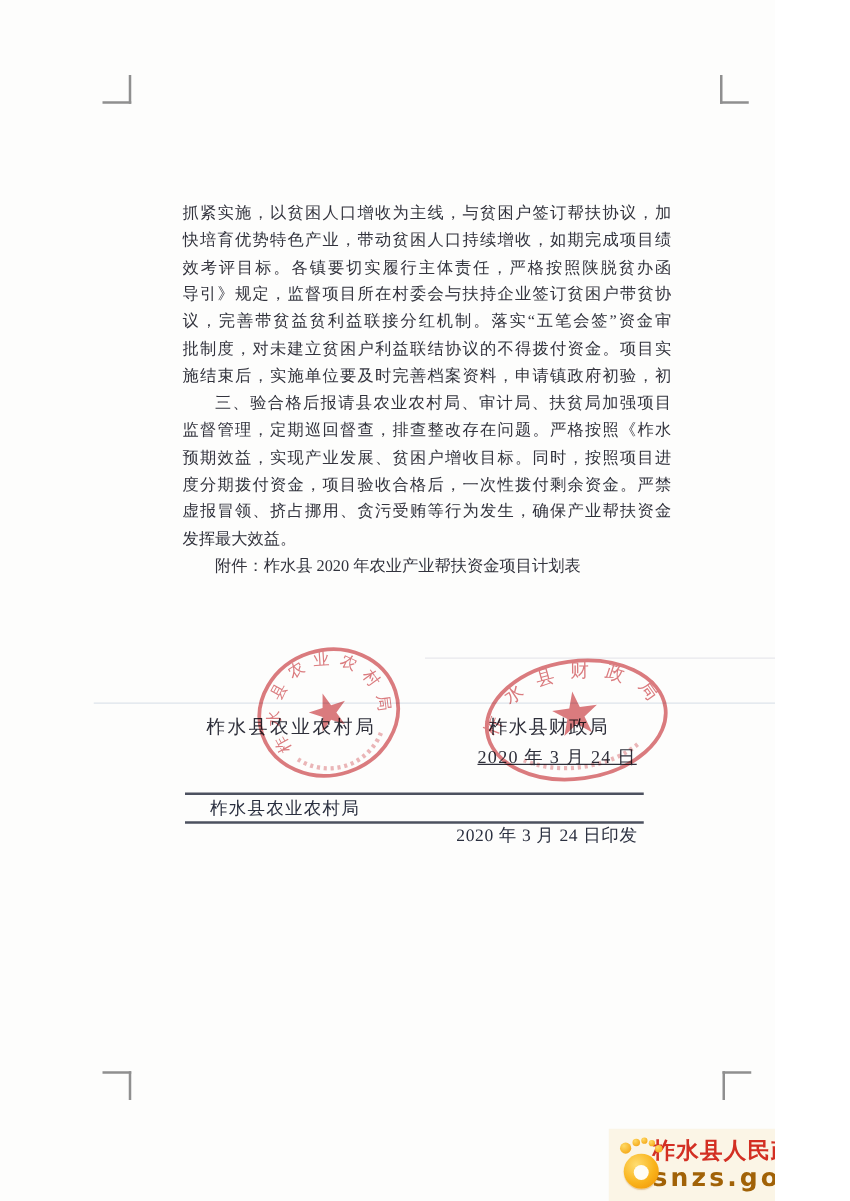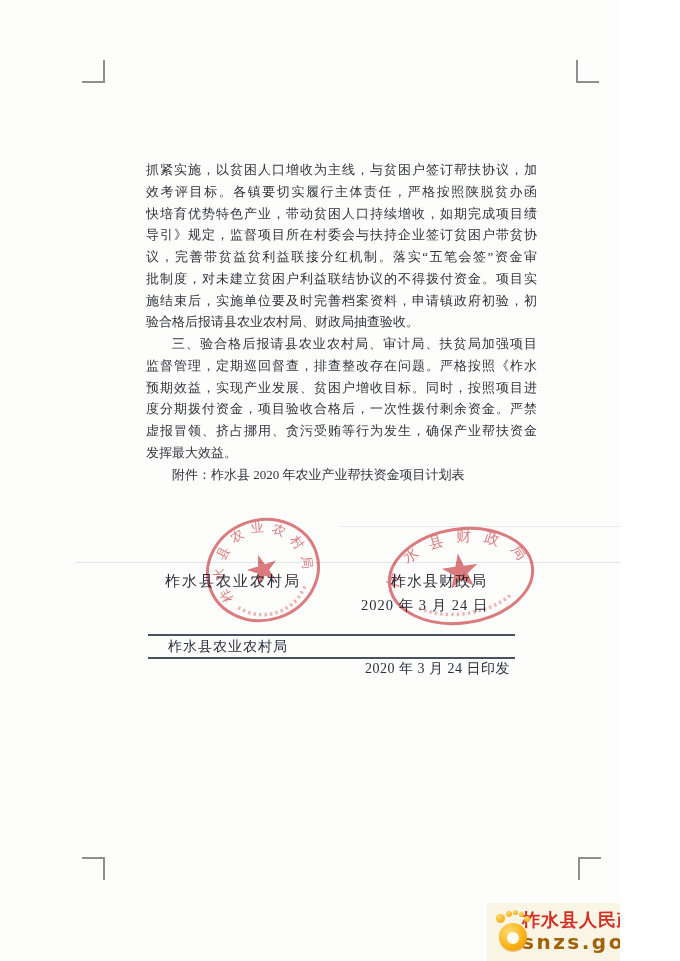--- a/index.html
+++ b/index.html
@@ -22,21 +22,21 @@
     position:absolute;left:146px;top:159px;width:391px;
     color:#32333d;font-size:13px;line-height:21.75px;
   }
   .bline{text-align:justify;text-align-last:justify;height:21.75px;overflow:hidden;}
   .bline.end{text-align-last:left;}
   .bline.ind{text-indent:2em;}
   
   .sig{position:absolute;color:#2e2f3a;font-size:15px;white-space:nowrap;}
   .sig-left{left:165px;top:572px;letter-spacing:2px;}
   .sig-right{left:391px;top:572px;letter-spacing:1px;}
-  .sig-date{left:361px;top:596px;font-size:14.5px;letter-spacing:1px;}
+  .sig-date{left:382px;top:596px;font-size:14.5px;letter-spacing:1px;text-decoration:underline;}
   .stamps{position:absolute;left:140px;top:498px;pointer-events:none;mix-blend-mode:multiply;}
   
   .footer-bar{
     position:absolute;left:148px;top:634px;width:367px;height:21px;
     border-top:2px solid #4c515f;border-bottom:2px solid #4c515f;
     display:flex;align-items:center;justify-content:space-between;
     color:#2b3040;font-size:14px;
   }
   .footer-bar .f-left{padding-left:20px;letter-spacing:1px;}
   .footer-bar .f-right{padding-right:5px;letter-spacing:0.5px;margin-top:44px;}
@@ -78,27 +78,26 @@
   <div class="crop tl"></div>
   <div class="crop tr"></div>
   <div class="crop bl"></div>
   <div class="crop br"></div>
 
   <div class="fold2"></div>
   <div class="fold1"></div>
 
   <div class="body-text">
       <div class="bline">抓紧实施，以贫困人口增收为主线，与贫困户签订帮扶协议，加</div>
+      <div class="bline">快培育优势特色产业，带动贫困人口持续增收，如期完成项目绩</div>
       <div class="bline">效考评目标。各镇要切实履行主体责任，严格按照陕脱贫办函</div>
-      <div class="bline">快培育优势特色产业，带动贫困人口持续增收，如期完成项目绩</div>
       <div class="bline">导引》规定，监督项目所在村委会与扶持企业签订贫困户带贫协</div>
       <div class="bline">议，完善带贫益贫利益联接分红机制。落实“五笔会签”资金审</div>
       <div class="bline">批制度，对未建立贫困户利益联结协议的不得拨付资金。项目实</div>
       <div class="bline">施结束后，实施单位要及时完善档案资料，申请镇政府初验，初</div>
-      <div class="bline end">验合格后报请县农业农村局、财政局抽查验收。</div>
       <div class="bline ind">三、验合格后报请县农业农村局、审计局、扶贫局加强项目</div>
       <div class="bline">监督管理，定期巡回督查，排查整改存在问题。严格按照《柞水</div>
       <div class="bline">预期效益，实现产业发展、贫困户增收目标。同时，按照项目进</div>
       <div class="bline">度分期拨付资金，项目验收合格后，一次性拨付剩余资金。严禁</div>
       <div class="bline">虚报冒领、挤占挪用、贪污受贿等行为发生，确保产业帮扶资金</div>
       <div class="bline end">发挥最大效益。</div>
       <div class="bline ind end">附件：柞水县 2020 年农业产业帮扶资金项目计划表</div>
     </div>
 
   <div class="sig sig-left">柞水县农业农村局</div>

